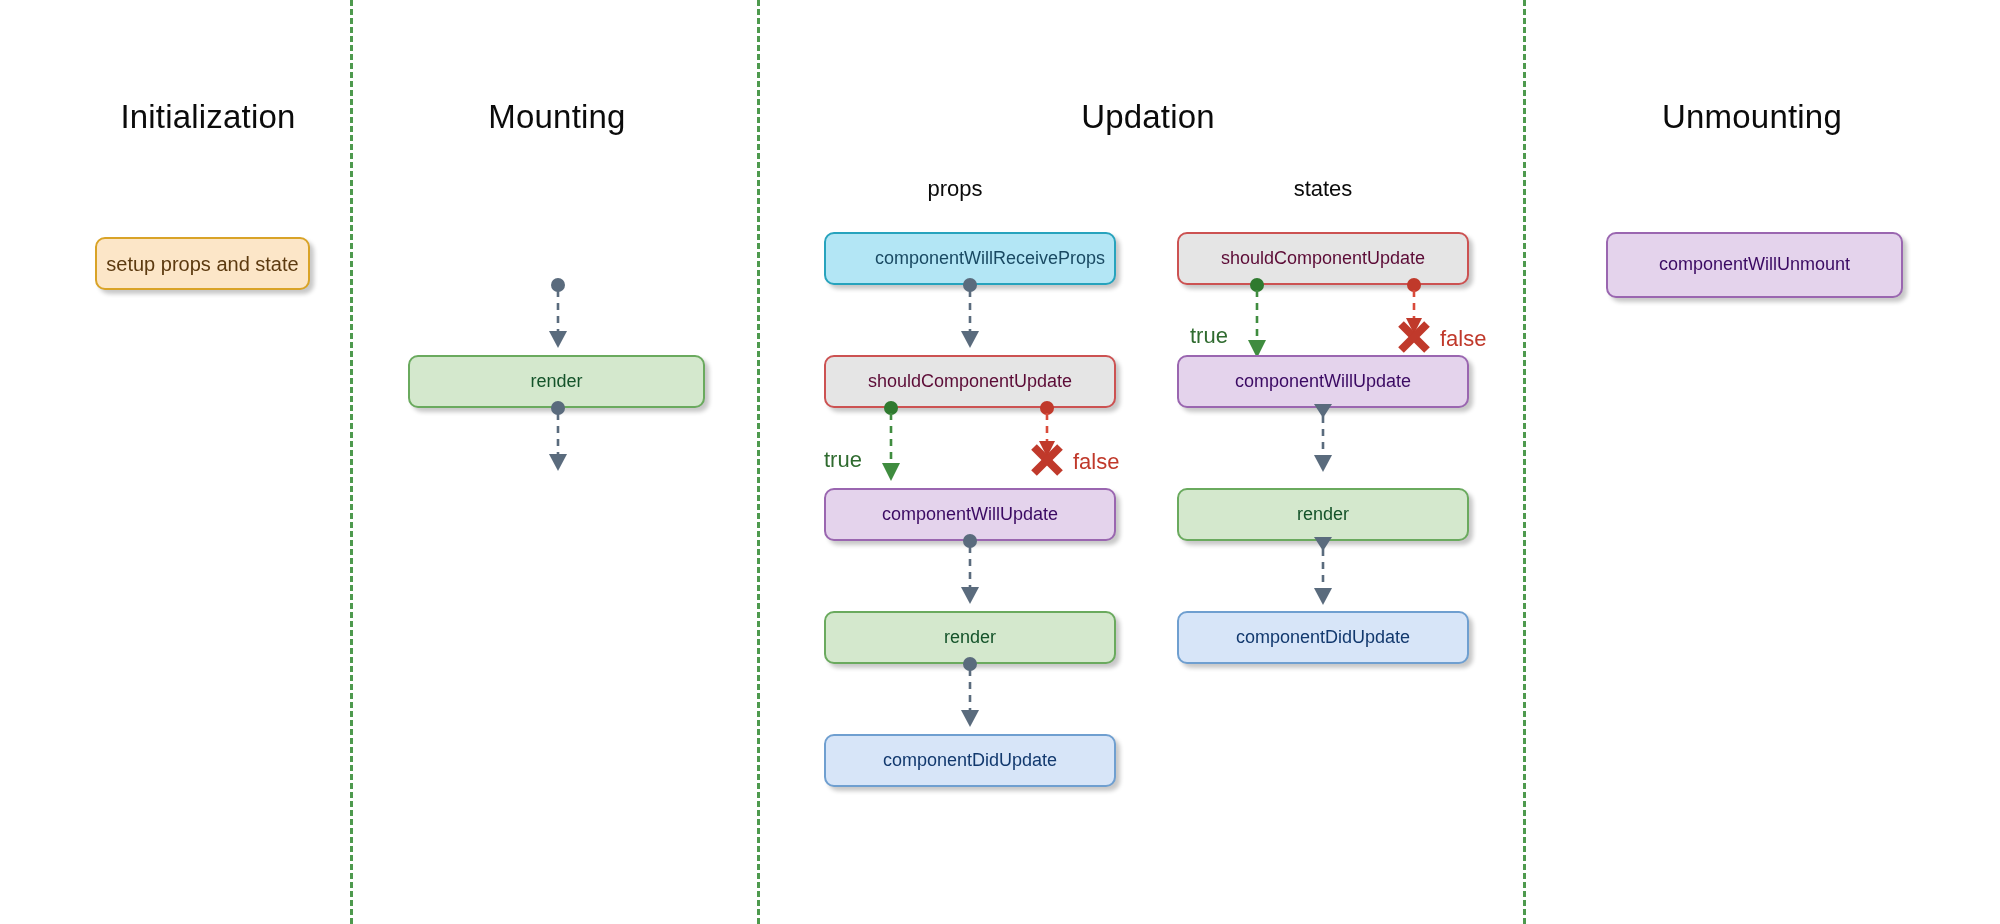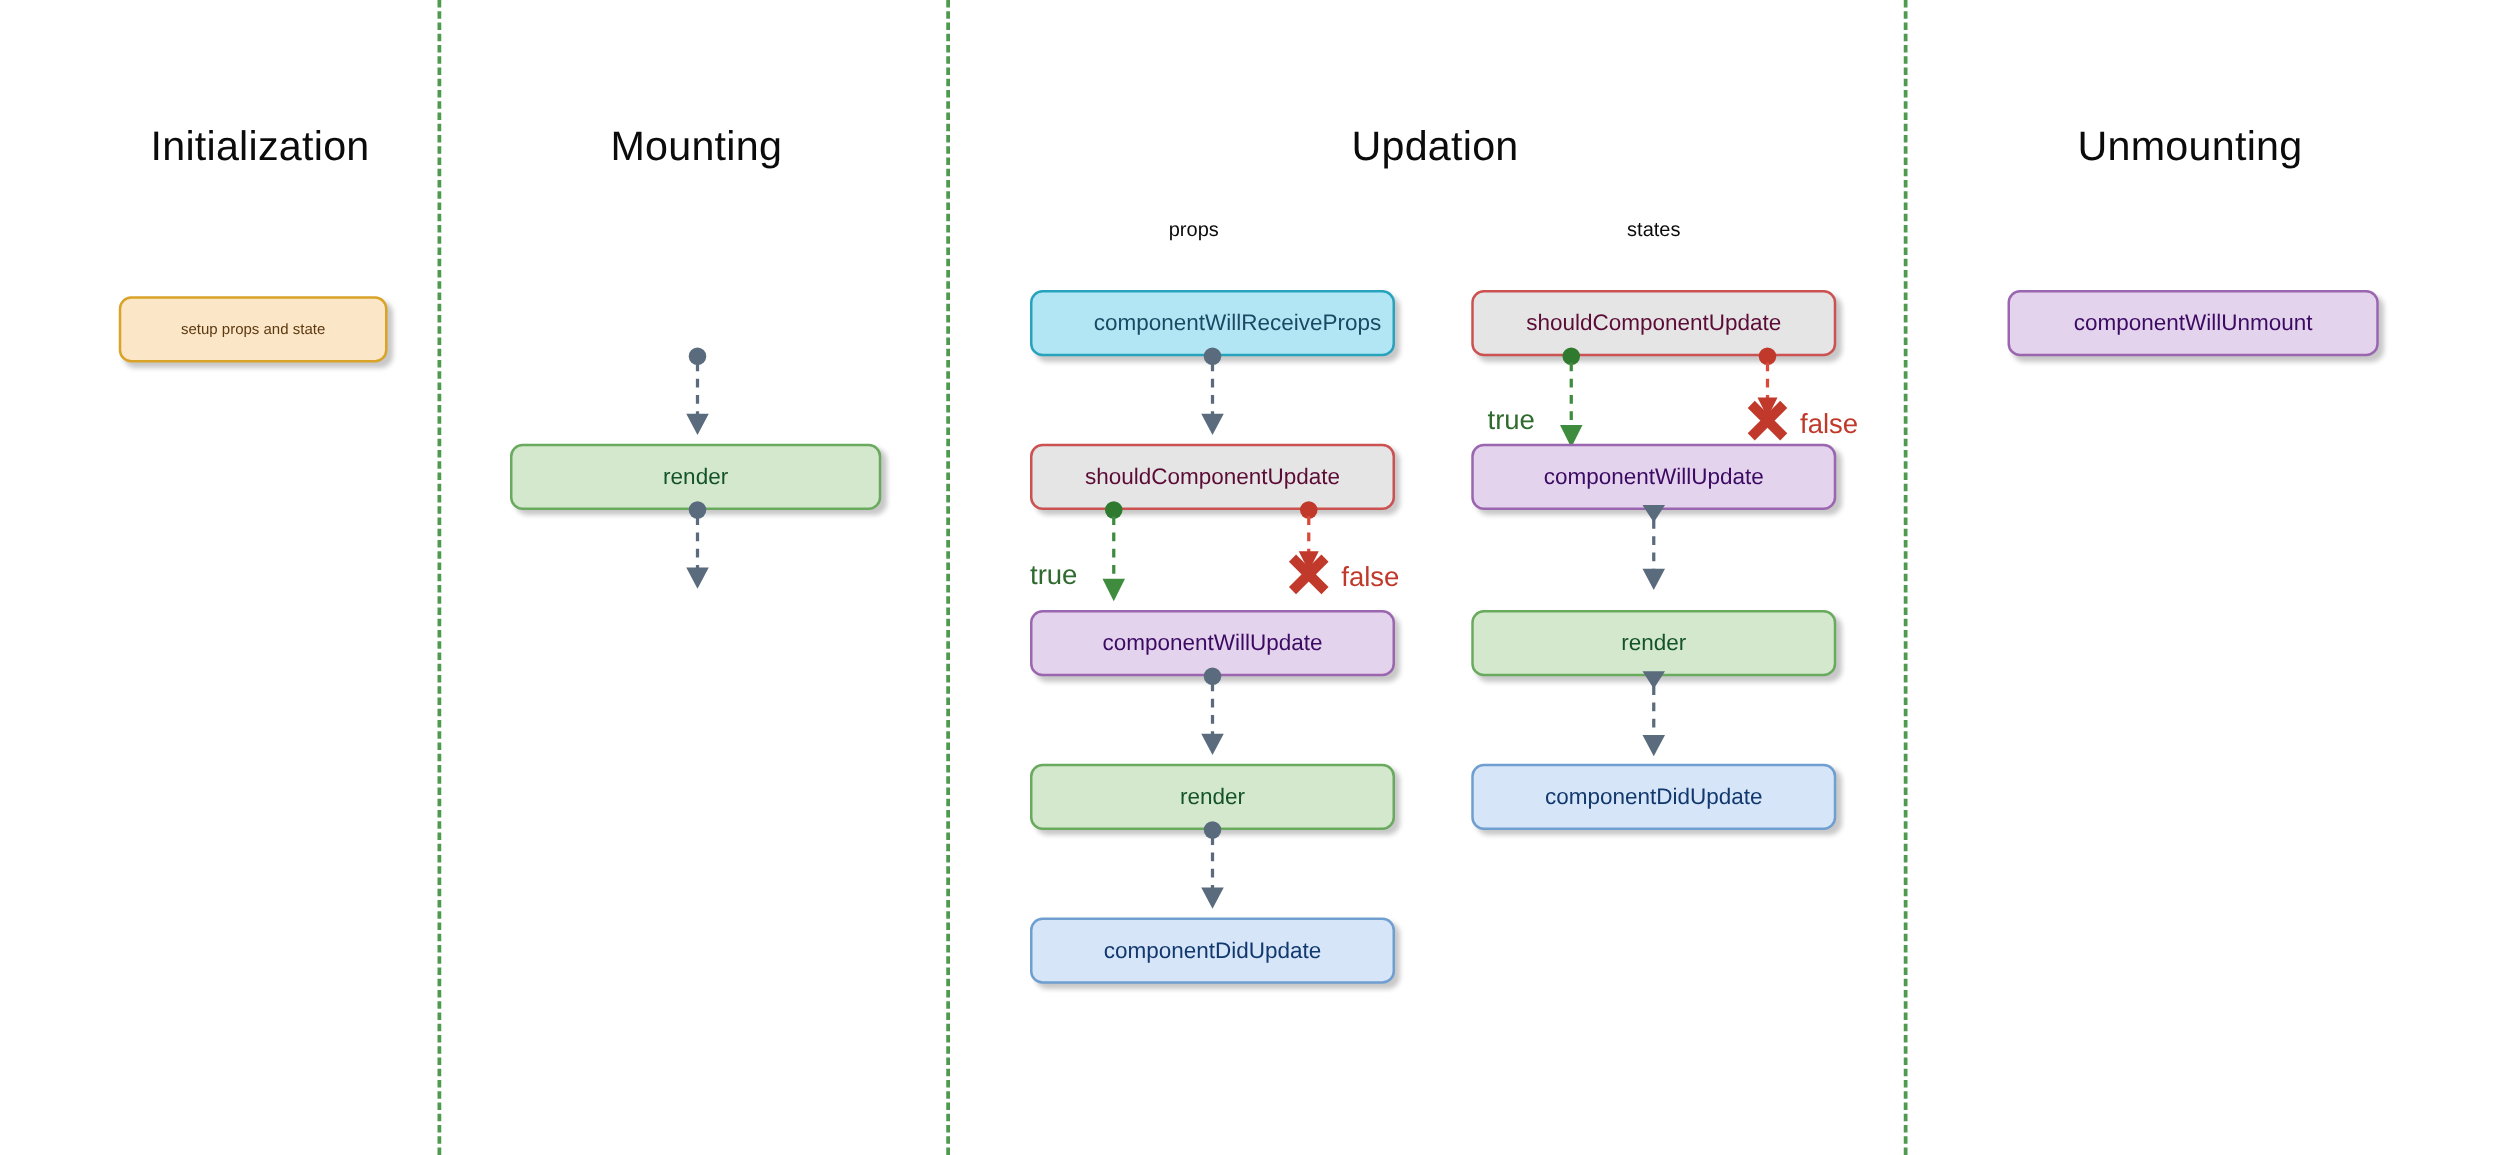--- a/index.html
+++ b/index.html
@@ -41,21 +41,21 @@
     color: #0b0b0b;
     letter-spacing: 0.2px;
     white-space: nowrap;
     transform: translateX(-50%);
   }
 
   
   .sub-title {
     position: absolute;
     text-align: center;
-    font-size: 16px;
+    font-size: 22px;
     font-weight: 400;
     color: #0b0b0b;
     white-space: nowrap;
     transform: translateX(-50%);
   }
 
   
   .node {
     position: absolute;
     box-sizing: border-box;
@@ -94,21 +94,21 @@
   }
   .node.red {
     background: #e5e5e5;
     border-color: #cc5252;
     color: #5c0b36;
   }
   .node.orange {
     background: #fce6c8;
     border-color: #d9a327;
     color: #5c3a10;
-    font-size: 12px;
+    font-size: 20px;
   }
 
   
   .conn {
     position: absolute;
     pointer-events: none;
   }
   .conn svg { display: block; overflow: visible; }
 
   
@@ -266,15 +266,15 @@
   <div class="conn" style="left:1305px; top:537px;">
     <svg width="36" height="74" viewBox="0 0 36 74">
       <polygon points="18,14 9,0 27,0" fill="#5a6b7d"></polygon>
       <line x1="18" y1="12" x2="18" y2="54" stroke="#5a6b7d" stroke-width="2.6" stroke-dasharray="7 6"></line>
       <polygon points="18,68 9,51 27,51" fill="#5a6b7d"></polygon>
     </svg>
   </div>
 
   <div class="node blue" style="left:1177px; top:611px; width:292px; height:53px;">componentDidUpdate</div>
 
-  <div class="node purple" style="left:1606px; top:232px; width:297px; height:53px;">componentWillUnmount</div>
+  <div class="node purple" style="left:1606px; top:232px; width:297px; height:66px;">componentWillUnmount</div>
 
 </div>
 
 </body></html>

